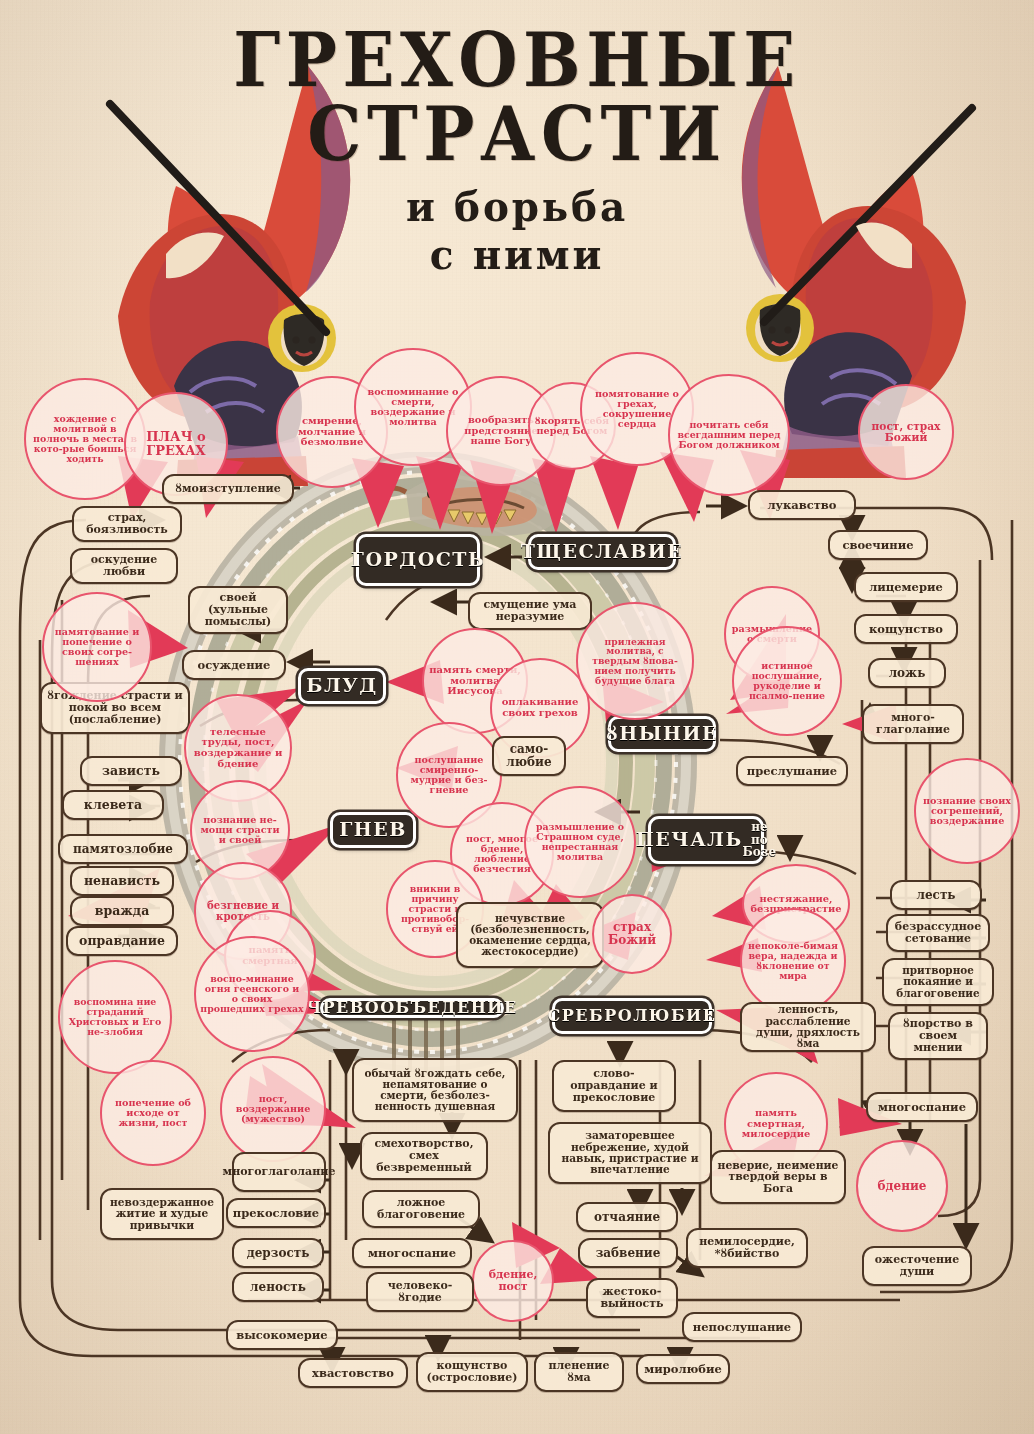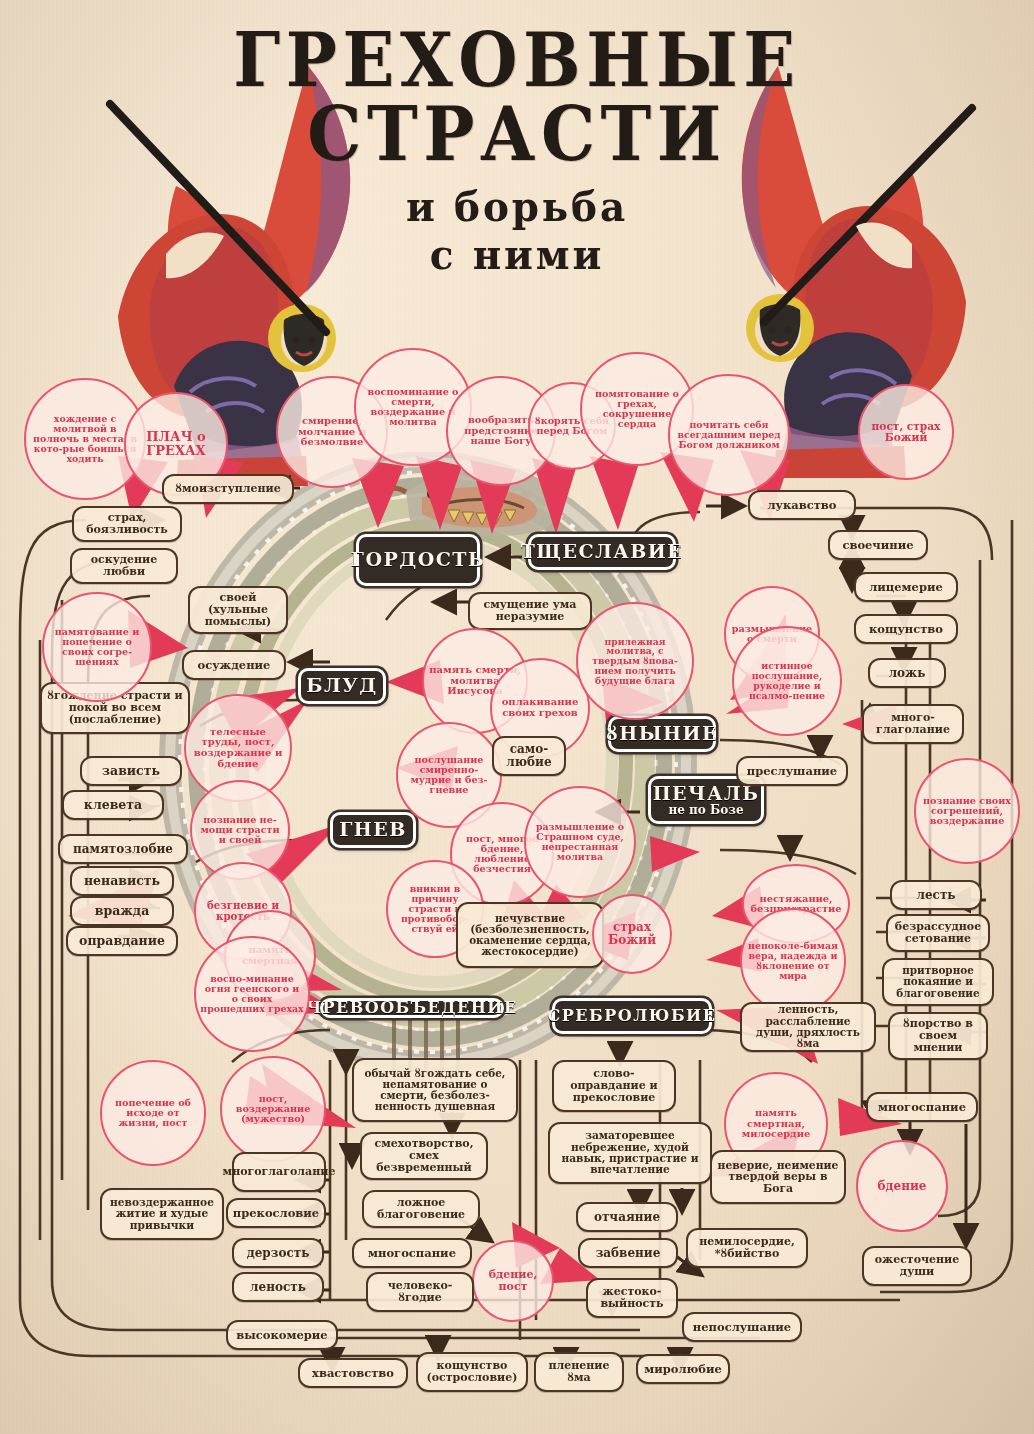--- a/index.html
+++ b/index.html
@@ -325,21 +325,21 @@
   <div class="node circ" style="left:528px;top:382px;width:88px;height:88px;font-size:9.6px;">ȣкорять себя перед Богом</div>
   <div class="node circ" style="left:580px;top:352px;width:114px;height:114px;font-size:9.6px;">помятование о грехах, сокрушение сердца</div>
   <div class="node circ" style="left:668px;top:374px;width:122px;height:122px;font-size:9.4px;">почитать себя всегдашним перед Богом должником</div>
   <div class="node circ" style="left:858px;top:384px;width:96px;height:96px;font-size:10.6px;">пост, страх Божий</div>
 
   <div class="node sin" style="left:356px;top:534px;width:124px;height:52px;font-size:19px;">ГОРДОСТЬ</div>
   <div class="node sin" style="left:528px;top:534px;width:148px;height:36px;font-size:19px;">ТЩЕСЛАВИЕ</div>
   <div class="node sin" style="left:298px;top:668px;width:88px;height:36px;font-size:19px;">БЛУД</div>
   <div class="node sin" style="left:608px;top:716px;width:108px;height:36px;font-size:19px;">ȣНЫНИЕ</div>
   <div class="node sin" style="left:330px;top:812px;width:86px;height:36px;font-size:19px;">ГНЕВ</div>
-  <div class="node sin" style="left:648px;top:776px;width:116px;height:48px;font-size:19px;flex-direction:column;">
+  <div class="node sin" style="left:648px;top:816px;width:116px;height:48px;font-size:19px;flex-direction:row;border-radius:11px;">
     <span>ПЕЧАЛЬ</span>
     <span style="font-size:12px;letter-spacing:0;">не по Бозе</span>
   </div>
   <div class="node sin" style="left:320px;top:998px;width:184px;height:20px;font-size:16px;">ЧРЕВООБЪЕДЕНИЕ</div>
   <div class="node sin" style="left:552px;top:998px;width:160px;height:36px;font-size:16px;">СРЕБРОЛЮБИЕ</div>
 
   <div class="node box" style="left:162px;top:474px;width:132px;height:26px;font-size:11px;">ȣмоизступление</div>
   <div class="node box" style="left:72px;top:506px;width:110px;height:36px;font-size:11px;">страх, боязливость</div>
   <div class="node box" style="left:70px;top:548px;width:108px;height:36px;font-size:11px;">оскудение любви</div>
   <div class="node box" style="left:188px;top:586px;width:100px;height:48px;font-size:11px;">своей (хульные помыслы)</div>
@@ -351,20 +351,21 @@
   <div class="node box" style="left:70px;top:866px;width:104px;height:26px;font-size:12.5px;">ненависть</div>
   <div class="node box" style="left:70px;top:896px;width:104px;height:26px;font-size:12.5px;">вражда</div>
   <div class="node box" style="left:66px;top:926px;width:112px;height:26px;font-size:12.5px;">оправдание</div>
 
   <div class="node circ" style="left:42px;top:592px;width:110px;height:110px;font-size:9.6px;">памятование и попечение о своих согре-шениях</div>
   <div class="node circ" style="left:184px;top:694px;width:108px;height:108px;font-size:10px;">телесные труды, пост, воздержание и бдение</div>
   <div class="node circ" style="left:190px;top:780px;width:100px;height:100px;font-size:9.6px;">познание не-мощи страсти и своей</div>
   <div class="node circ" style="left:194px;top:862px;width:98px;height:98px;font-size:10.2px;">безгневие и кротость</div>
   <div class="node circ" style="left:224px;top:910px;width:92px;height:92px;font-size:10px;">память смертная</div>
   <div class="node circ" style="left:194px;top:936px;width:116px;height:116px;font-size:9.4px;">воспо-минание огня геенского и о своих прошедших грехах</div>
+  <div class="node circ" style="left:58px;top:960px;width:114px;height:114px;font-size:9.4px;">воспомина ние страданий Христовых и Его не-злобия</div>
   <div class="node circ" style="left:100px;top:1060px;width:106px;height:106px;font-size:9.6px;">попечение об исходе от жизни, пост</div>
   <div class="node circ" style="left:220px;top:1056px;width:106px;height:106px;font-size:9.6px;">пост, воздержание (мужество)</div>
 
   <div class="node box" style="left:468px;top:592px;width:124px;height:38px;font-size:11px;">смущение ума неразумие</div>
   <div class="node circ" style="left:422px;top:628px;width:106px;height:106px;font-size:10px;">память смерти, молитва Иисусова</div>
   <div class="node circ" style="left:490px;top:658px;width:100px;height:100px;font-size:10px;">оплакивание своих грехов</div>
   <div class="node circ" style="left:576px;top:602px;width:118px;height:118px;font-size:9.2px;">прилежная молитва, с твердым ȣпова-нием получить будущие блага</div>
   <div class="node circ" style="left:396px;top:722px;width:106px;height:106px;font-size:9.6px;">послушание смиренно-мудрие и без-гневие</div>
   <div class="node box" style="left:492px;top:736px;width:74px;height:40px;font-size:12px;">само-любие</div>
   <div class="node circ" style="left:450px;top:802px;width:104px;height:104px;font-size:9.6px;">пост, многое бдение, любление безчестия</div>

